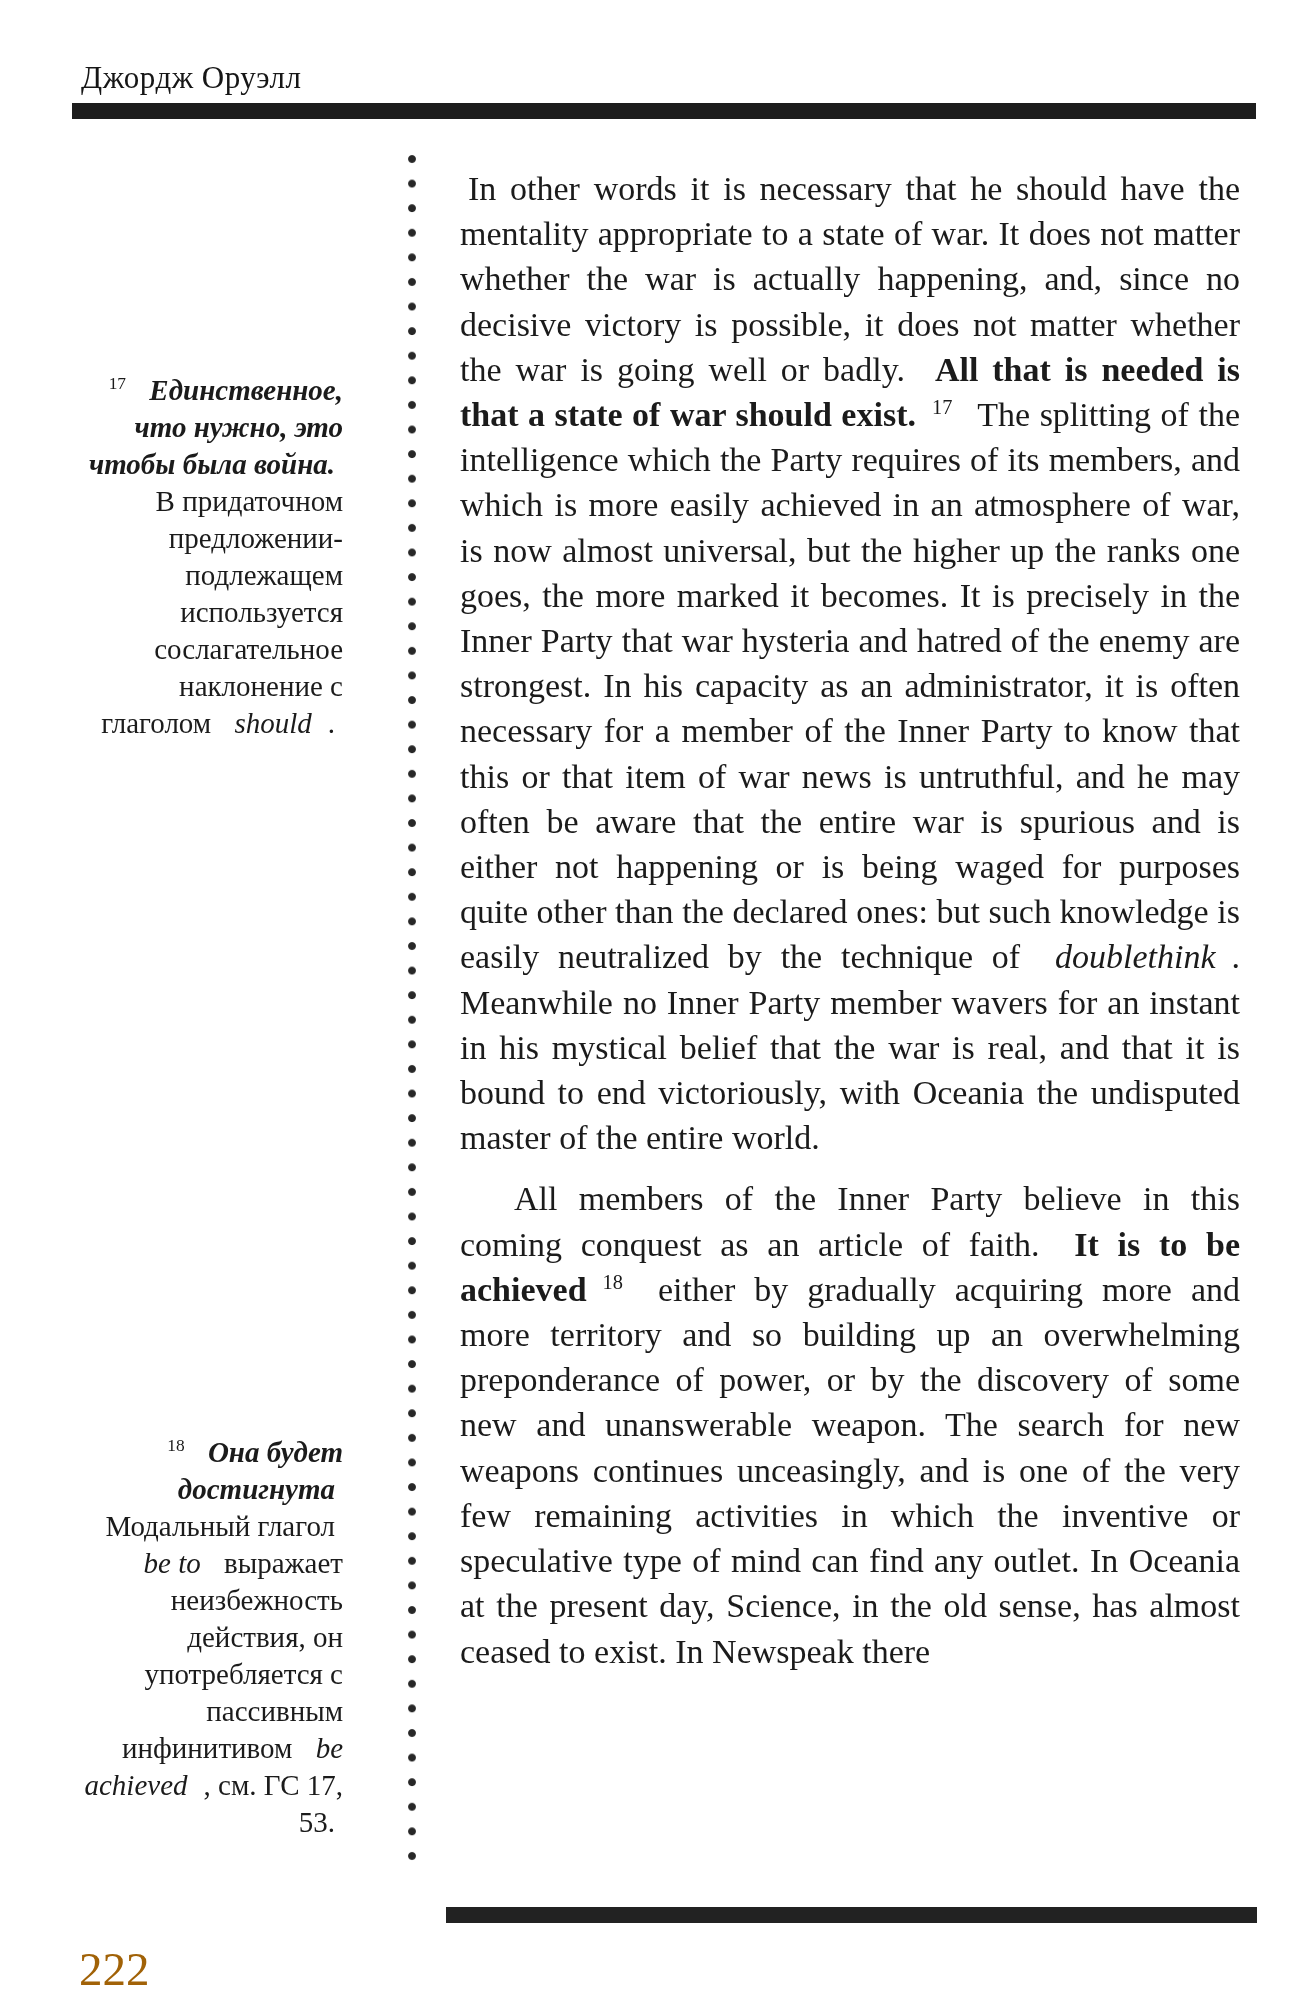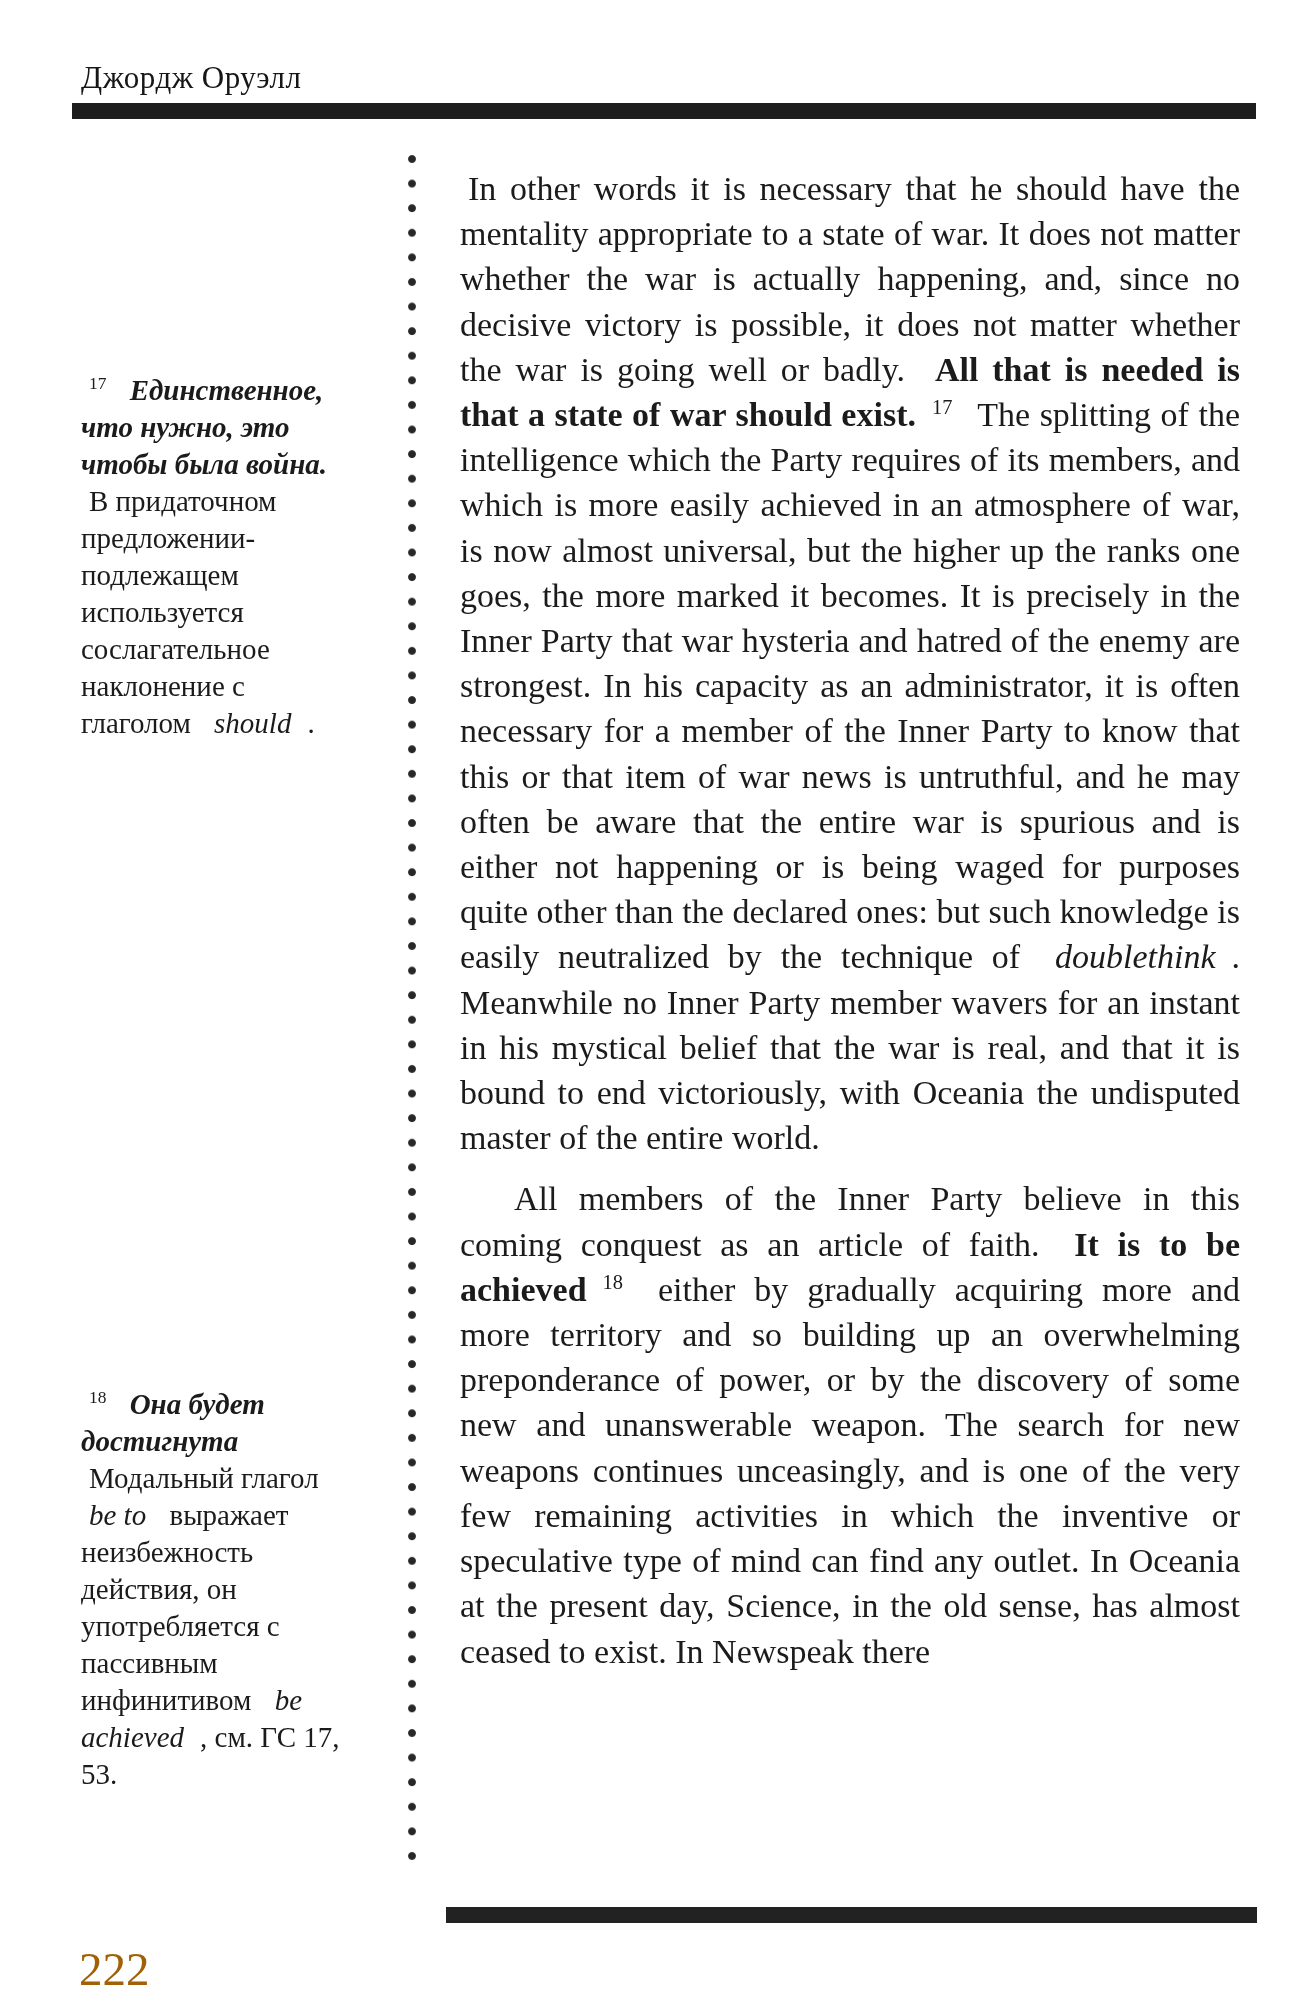--- a/index.html
+++ b/index.html
@@ -28,23 +28,24 @@
     background: #1d1d1d;
   }
   
   .margin-note {
     position: absolute;
     left: 57px;
     width: 278px;
     font-size: 29px;
     line-height: 37px;
     color: #1b1b1b;
+    text-align: right;
   }
   #note-17 { top: 348px; }
-  #note-18 { top: 1362px; }
+  #note-18 { top: 1410px; }
   .seg-bolditalic { font-weight: bold; font-style: italic; }
   .seg-italic { font-style: italic; margin-top: 38px; }
   .seg-bold { font-weight: bold; }
   .seg-normal { font-style: normal; font-weight: normal; }
   sup.seg-sup {
     font-size: 0.60em;
     line-height: 0;
     font-weight: normal;
     font-style: normal;
   }

